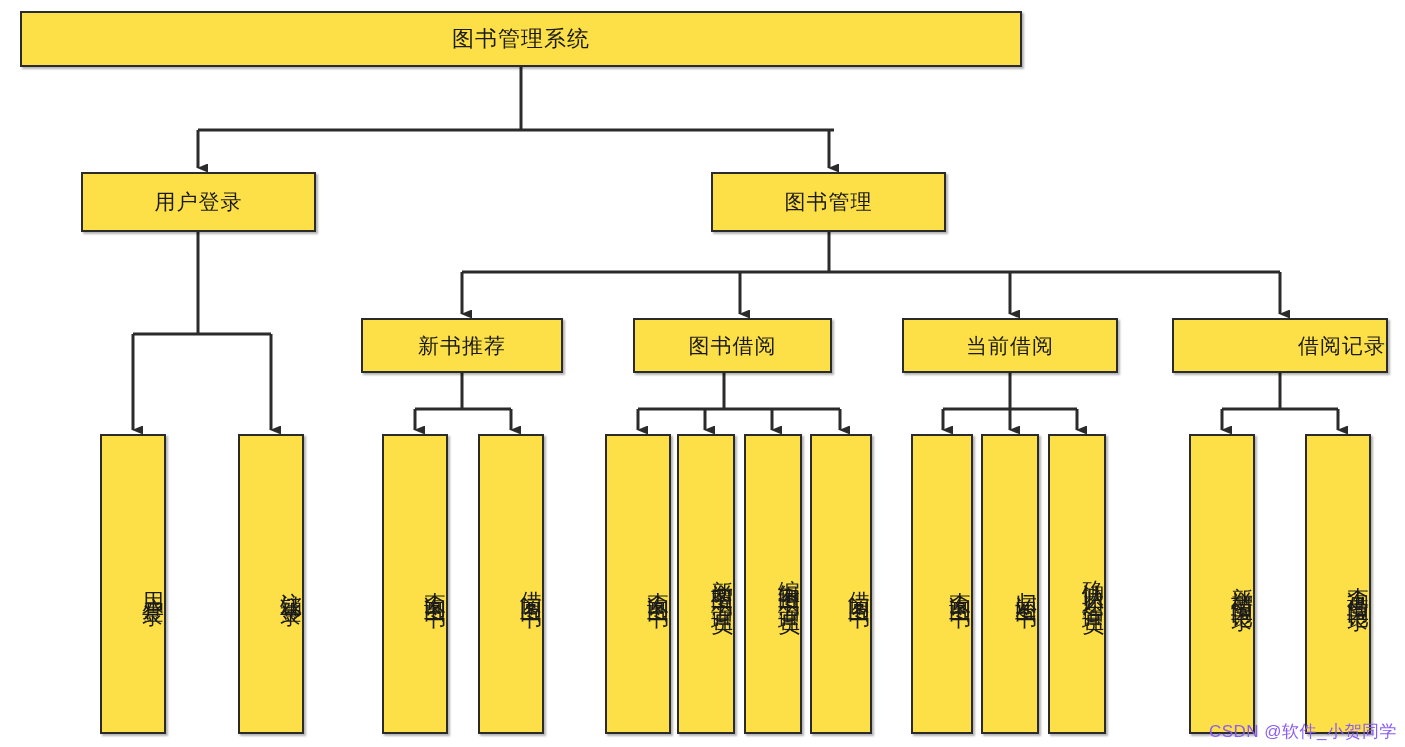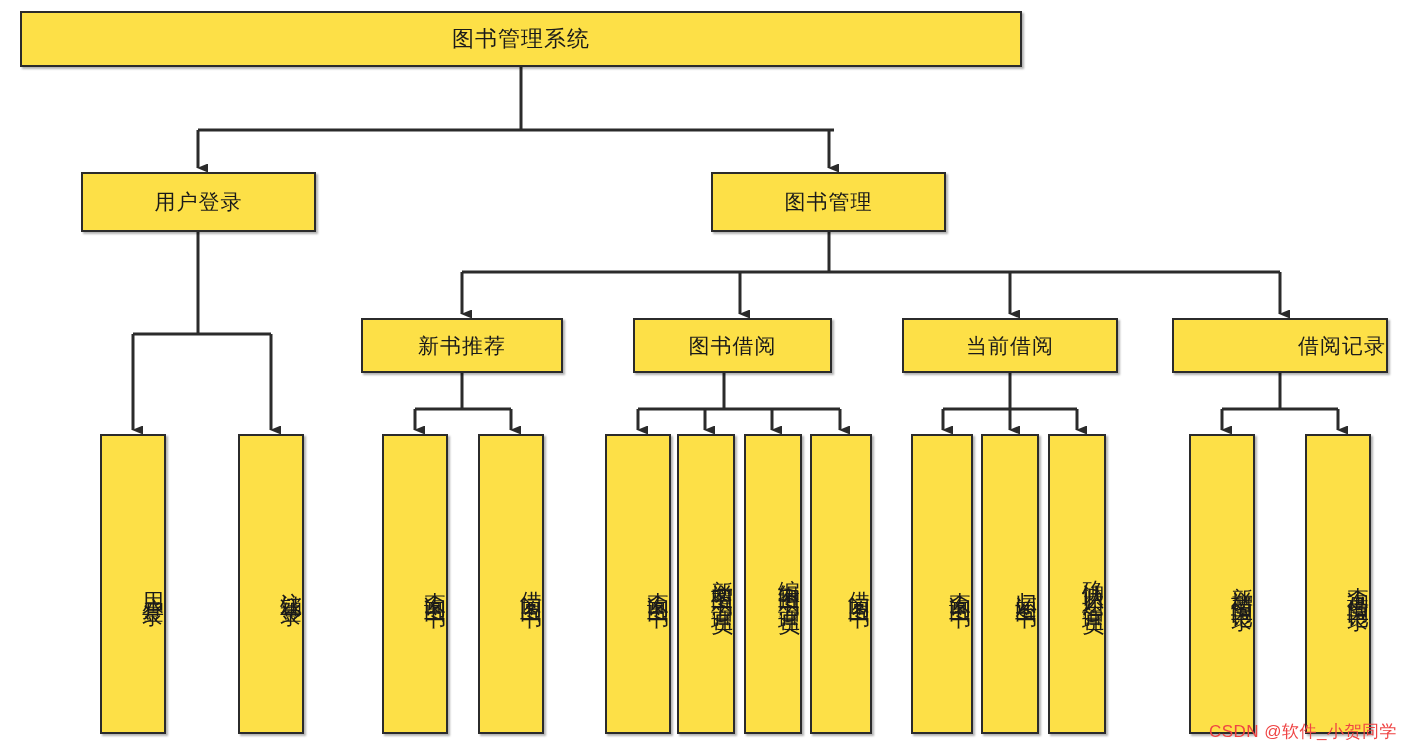--- a/index.html
+++ b/index.html
@@ -43,21 +43,21 @@
   .node.v > span{
     writing-mode:vertical-rl;
     text-orientation:upright;
     display:block;
   }
   .watermark{
     position:absolute;
     right:8px;
     bottom:4px;
     font-size:17px;
-    color:#ef4444;
+    color:#8b5cf6;
     white-space:nowrap;
     letter-spacing:0.5px;
   }
 </style>
 </head>
 <body>
 
 <div id="stage">
 
   <svg id="wires" viewBox="0 0 1405 747" width="1405" height="747">

